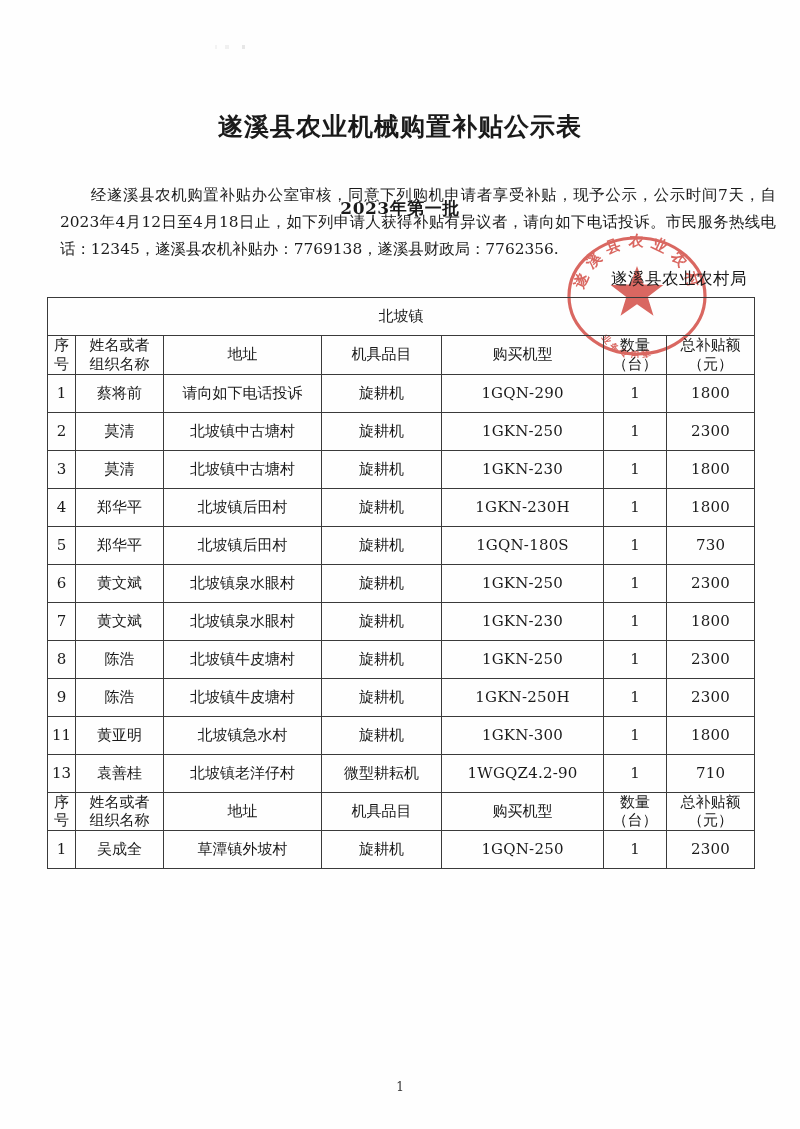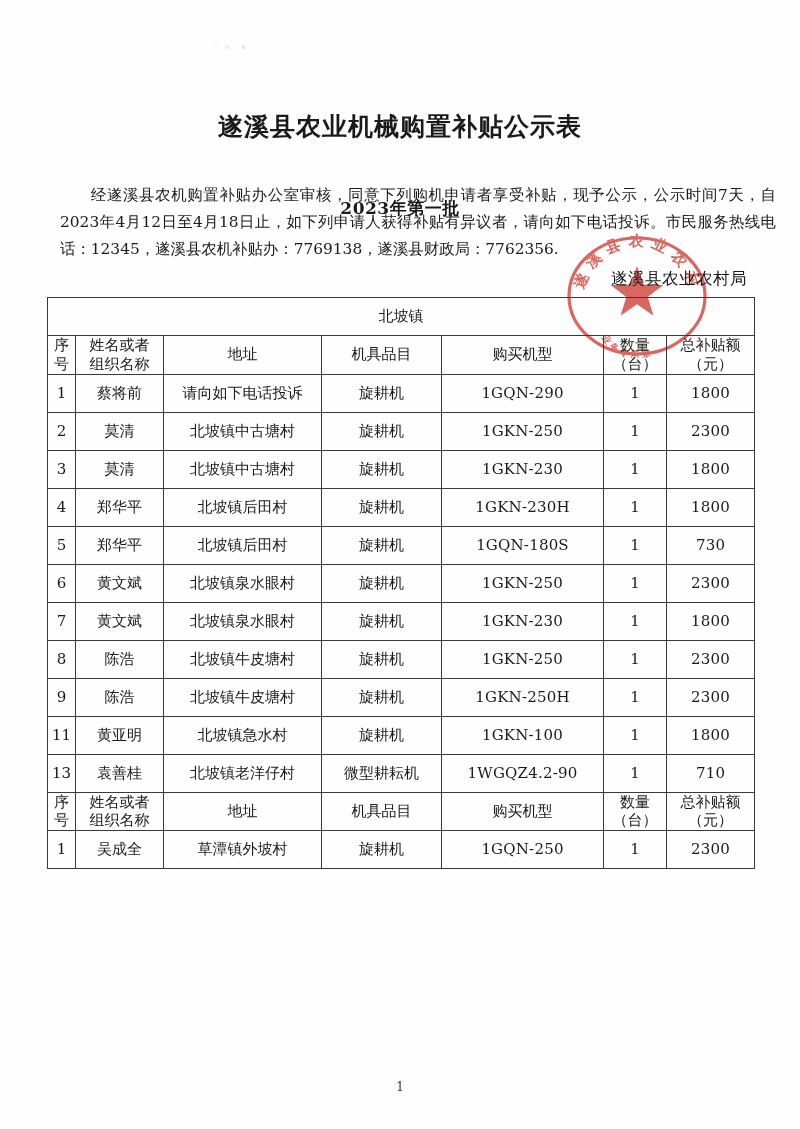--- a/index.html
+++ b/index.html
@@ -304,21 +304,21 @@
             <td>旋耕机</td>
             <td class="model">1GKN-250H</td>
             <td class="qty">1</td>
             <td class="amt">2300</td>
           </tr>
           <tr>
             <td class="idx">11</td>
             <td>黄亚明</td>
             <td>北坡镇急水村</td>
             <td>旋耕机</td>
-            <td class="model">1GKN-100</td>
+            <td class="model">1GKN-300</td>
             <td class="qty">1</td>
             <td class="amt">1800</td>
           </tr>
           <tr>
             <td class="idx">13</td>
             <td>袁善桂</td>
             <td>北坡镇老洋仔村</td>
             <td>微型耕耘机</td>
             <td class="model">1WGQZ4.2-90</td>
             <td class="qty">1</td>

